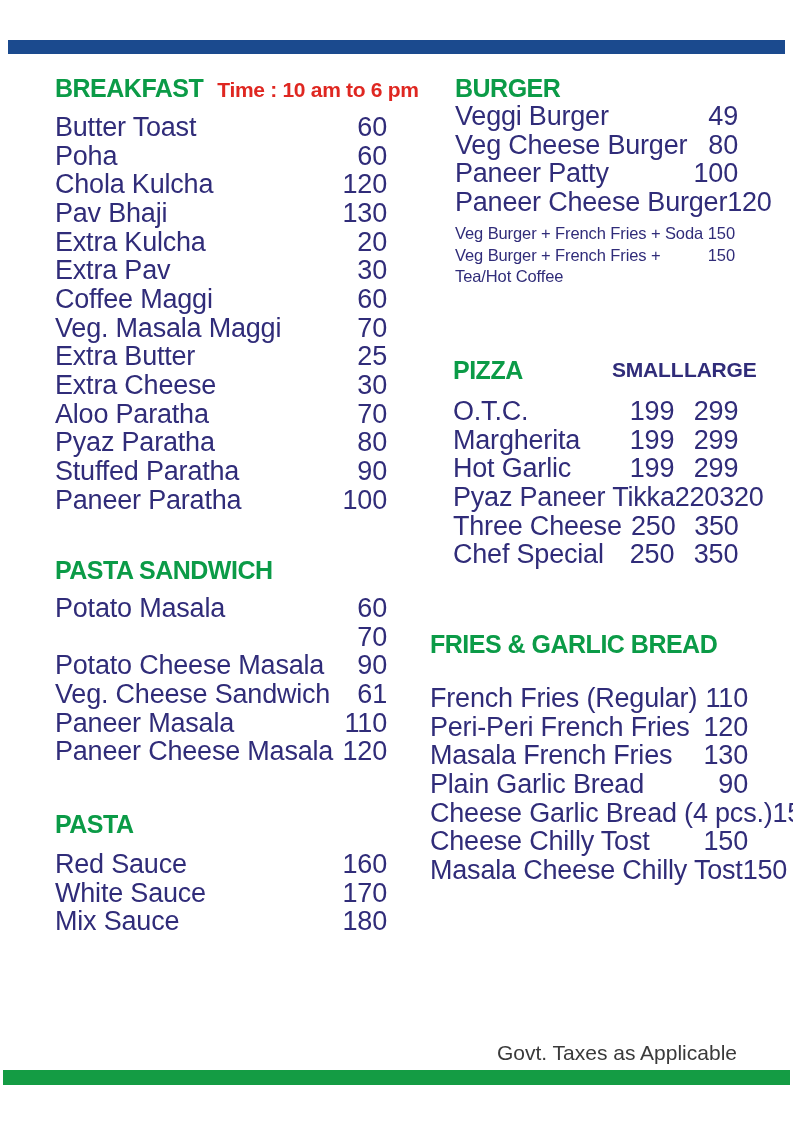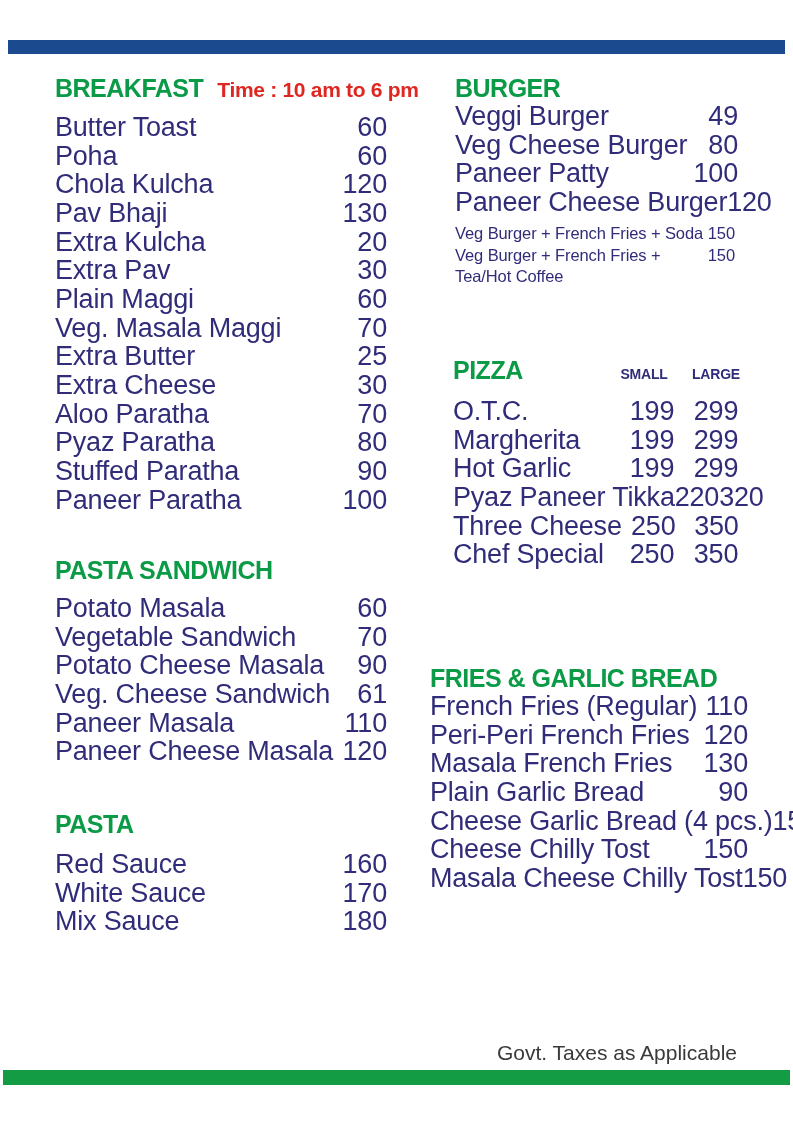--- a/index.html
+++ b/index.html
@@ -14,46 +14,46 @@
   }
   .top-bar{position:absolute;left:8px;top:40px;width:777px;height:14px;background:var(--top-bar);}
   .bottom-bar{position:absolute;left:3px;top:1070px;width:787px;height:15px;background:var(--bottom-bar);}
 
   .sec{position:absolute;}
   .sec-breakfast{left:55px;top:74px;width:332px;}
   .sec-grill{left:55px;top:556px;width:332px;}
   .sec-pasta{left:55px;top:810px;width:332px;}
   .sec-burger{left:455px;top:74px;width:283px;}
   .sec-pizza{left:453px;top:348px;width:295px;}
-  .sec-fries{left:430px;top:664px;width:318px;}
+  .sec-fries{left:430px;top:630px;width:318px;}
 
   .sec-head{display:flex;align-items:baseline;gap:14px;}
   .title{margin:0;font-size:25px;line-height:28px;font-weight:700;letter-spacing:-0.5px;color:var(--heading-green);white-space:nowrap;text-align:right;}
   .time-note{font-size:21px;font-weight:700;letter-spacing:-0.3px;color:var(--accent-red);white-space:nowrap;text-align:right;}
 
   .items{display:block;}
   .sec-breakfast .items{margin-top:11px;}
   .sec-grill .items{margin-top:10px;}
   .sec-pasta .items{margin-top:12px;}
   .sec-burger .items{}
   .sec-pizza .items{margin-top:13px;}
-  .sec-fries .items{}
+  .sec-fries .items{margin-top:26px;}
 
   .row{display:flex;align-items:center;height:28.7px;font-size:27px;letter-spacing:-0.2px;}
   .nm{white-space:nowrap;}
   .pr{margin-left:auto;}
 
   .combos{margin-top:6px;}
   .row.combo{height:auto;min-height:22px;align-items:flex-start;font-size:16.5px;line-height:21px;letter-spacing:-0.1px;}
   .combo-nm{width:252px;white-space:normal;}
   .combo-pr{margin-left:auto;padding-right:3px;}
 
   .pizza-head{align-items:flex-end;gap:8px;height:36px;}
   .pizza-head .title{margin-right:auto;}
-  .colhead{width:64px;text-align:center;font-size:14px;font-weight:700;letter-spacing:-0.2px;padding-bottom:2px;}
+  .colhead{width:64px;text-align:center;font-size:21px;font-weight:700;letter-spacing:-0.2px;padding-bottom:2px;}
   .pz-col{width:64px;text-align:center;}
   .pz-nm{flex:1;}
 
   .footer-note{position:absolute;top:1041px;right:56px;font-size:21px;font-weight:400;color:var(--footer-text);}
 </style>
 </head>
 <body>
 
 <div class="page">
 
@@ -84,21 +84,21 @@
       </div>
         <div class="row">
         <span class="nm">Extra Kulcha</span>
         <span class="pr">20</span>
       </div>
         <div class="row">
         <span class="nm">Extra Pav</span>
         <span class="pr">30</span>
       </div>
         <div class="row">
-        <span class="nm">Plain Maggi</span>
+        <span class="nm">Coffee Maggi</span>
         <span class="pr">60</span>
       </div>
         <div class="row">
         <span class="nm">Veg. Masala Maggi</span>
         <span class="pr">70</span>
       </div>
         <div class="row">
         <span class="nm">Extra Butter</span>
         <span class="pr">25</span>
       </div>
@@ -129,21 +129,20 @@
     <div class="sec-head">
       <h2 class="title">PASTA SANDWICH</h2>
     </div>
     <div class="items">
 
     <div class="row">
         <span class="nm">Potato Masala</span>
         <span class="pr">60</span>
       </div>
         <div class="row">
-        <span class="nm">Vegetable Sandwich</span>
         <span class="pr">70</span>
       </div>
         <div class="row">
         <span class="nm">Potato Cheese Masala</span>
         <span class="pr">90</span>
       </div>
         <div class="row">
         <span class="nm">Veg. Cheese Sandwich</span>
         <span class="pr">61</span>
       </div>

